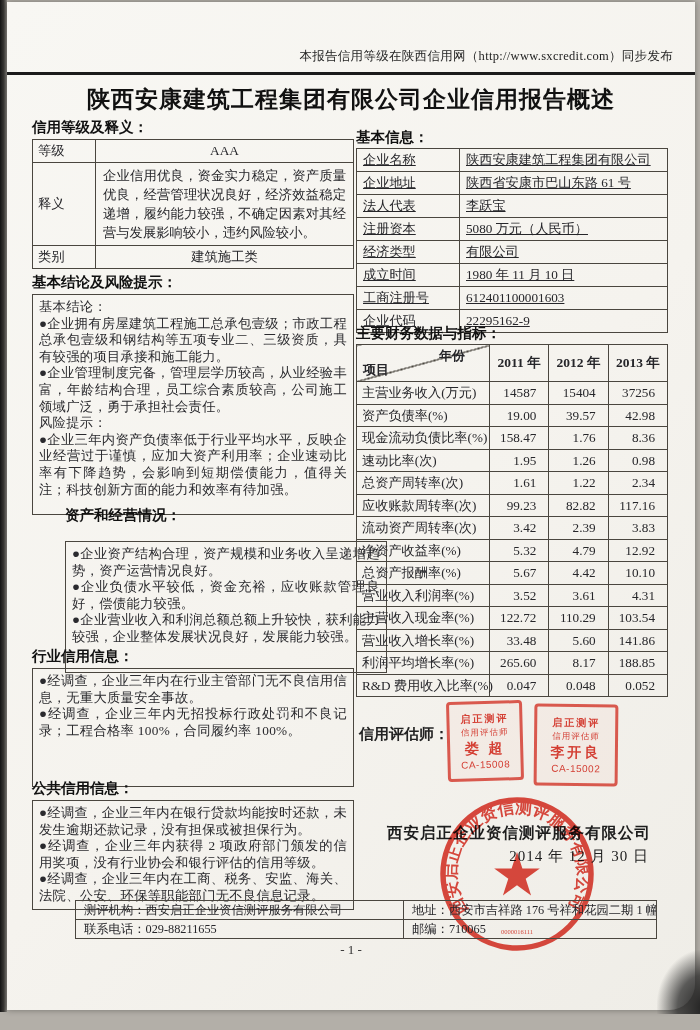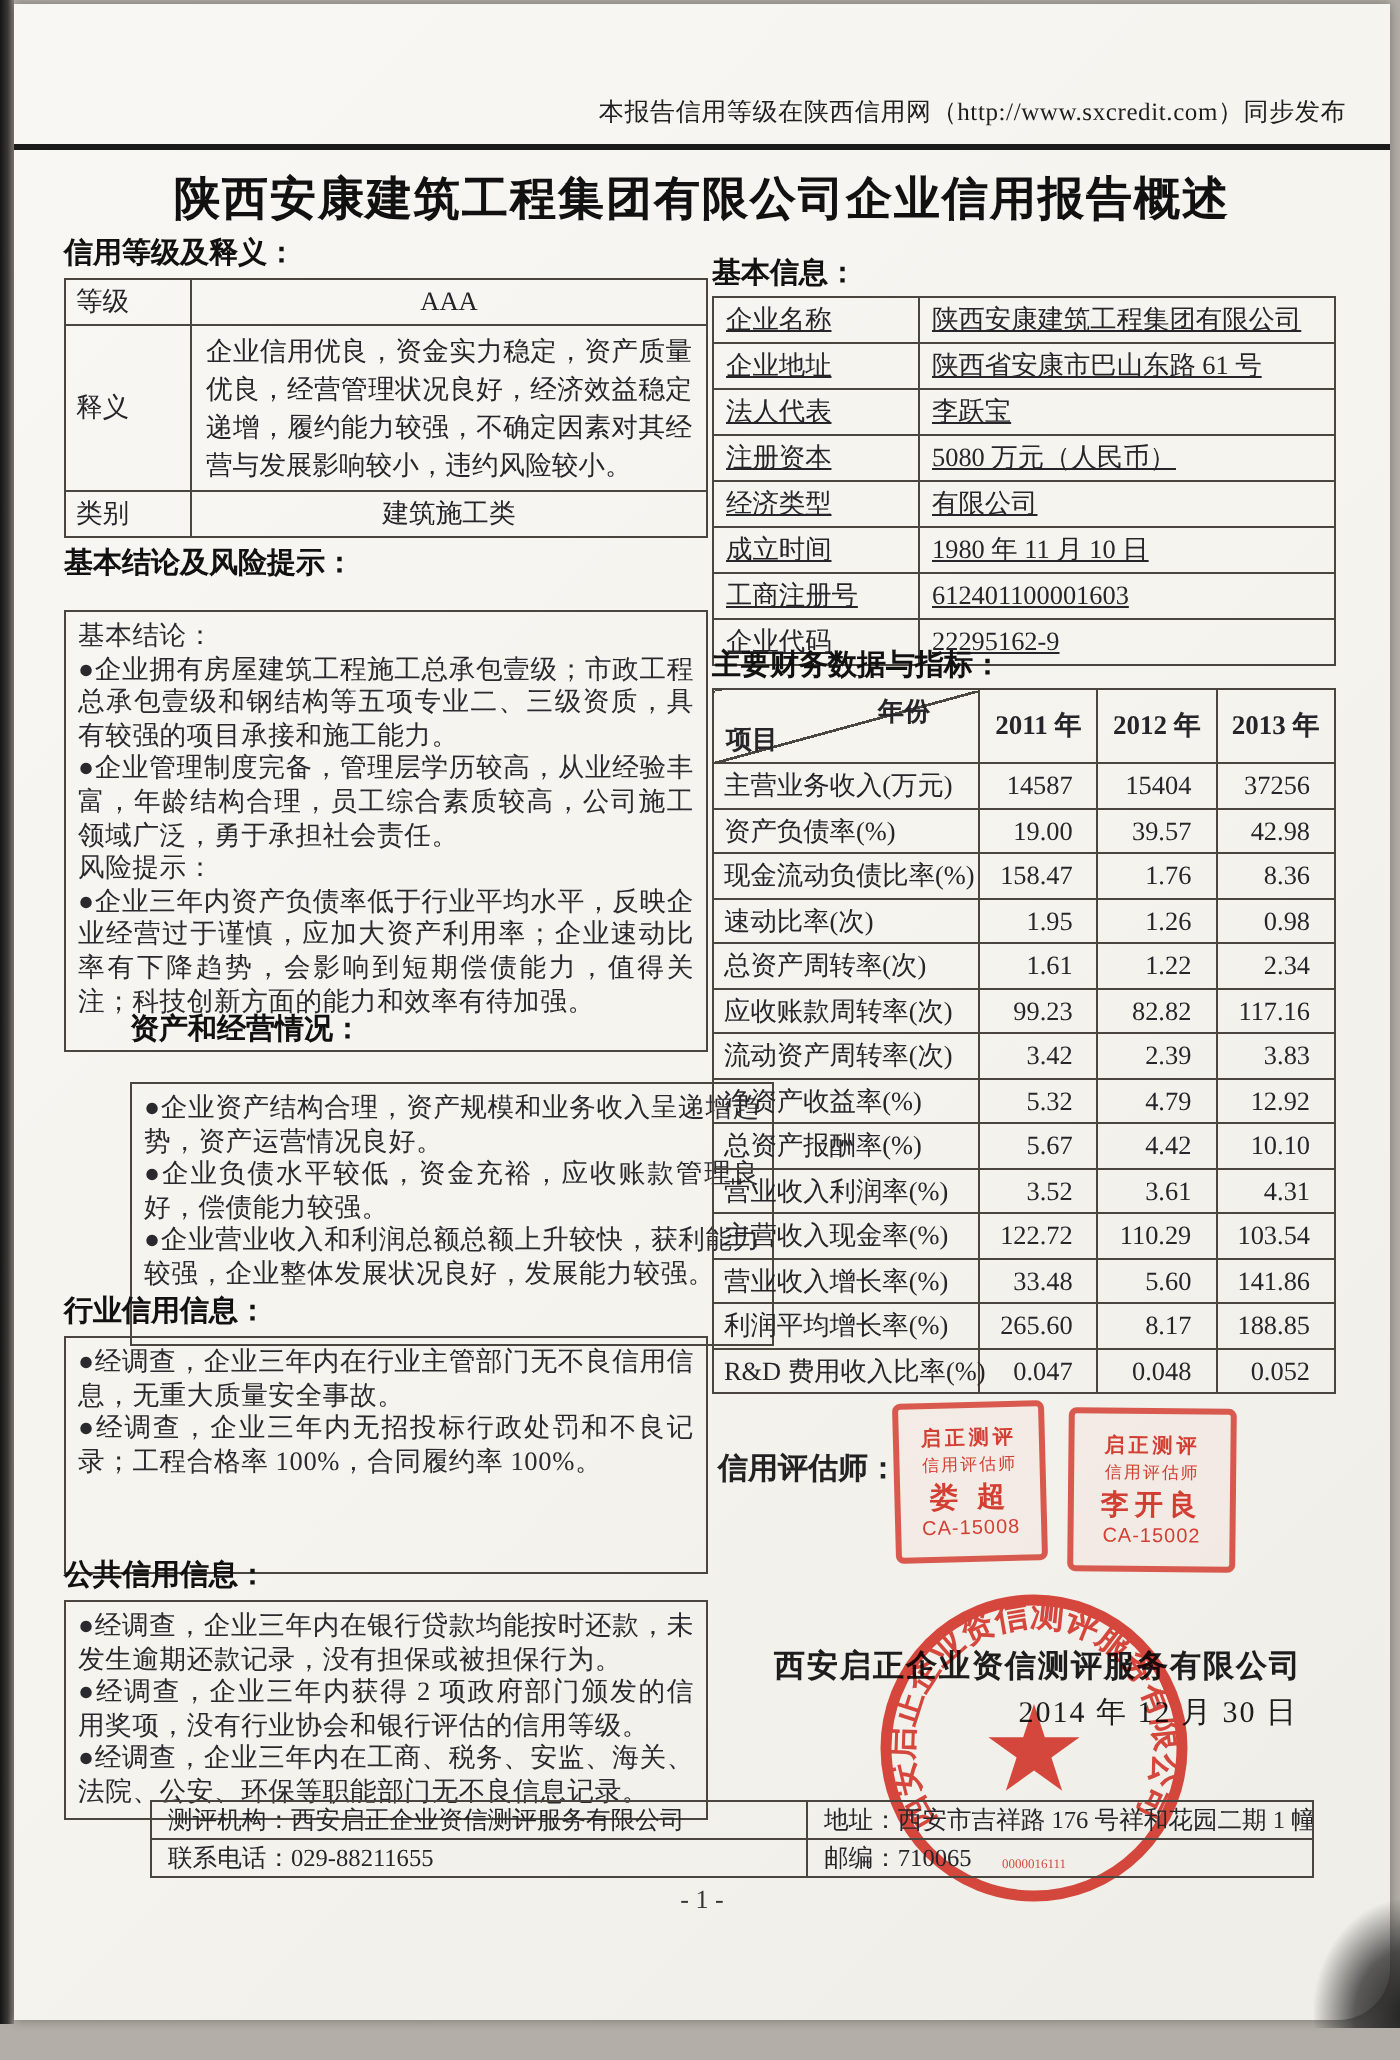--- a/index.html
+++ b/index.html
@@ -94,21 +94,21 @@
         <td class="just">企业信用优良，资金实力稳定，资产质量优良，经营管理状况良好，经济效益稳定递增，履约能力较强，不确定因素对其经营与发展影响较小，违约风险较小。</td>
       </tr>
       <tr>
         <td class="lbl">类别</td>
         <td class="center">建筑施工类</td>
       </tr>
     </tbody>
       </table>
     <div id="sec-anchor-0" class="abs" style="top:155px;left:0;width:322px;">
         <div class="sec-heading">基本结论及风险提示：</div>
-        <div class="sec-box" style="min-height: 211px; margin-top: 14px;">
+        <div class="sec-box" style="min-height: 211px; margin-top: 3px;">
           <div class="sec-line">基本结论：</div>
           <div class="sec-line">●企业拥有房屋建筑工程施工总承包壹级；市政工程总承包壹级和钢结构等五项专业二、三级资质，具有较强的项目承接和施工能力。</div>
           <div class="sec-line">●企业管理制度完备，管理层学历较高，从业经验丰富，年龄结构合理，员工综合素质较高，公司施工领域广泛，勇于承担社会责任。</div>
           <div class="sec-line">风险提示：</div>
           <div class="sec-line">●企业三年内资产负债率低于行业平均水平，反映企业经营过于谨慎，应加大资产利用率；企业速动比率有下降趋势，会影响到短期偿债能力，值得关注；科技创新方面的能力和效率有待加强。</div>
         </div>
       </div>
     <div id="sec-anchor-1" class="abs" style="top:388px;left:0;width:322px;padding-left:33px;">
         <div class="sec-heading">资产和经营情况：</div>
         <div class="sec-box" style="min-height: 122px; margin-top: 17px;">

